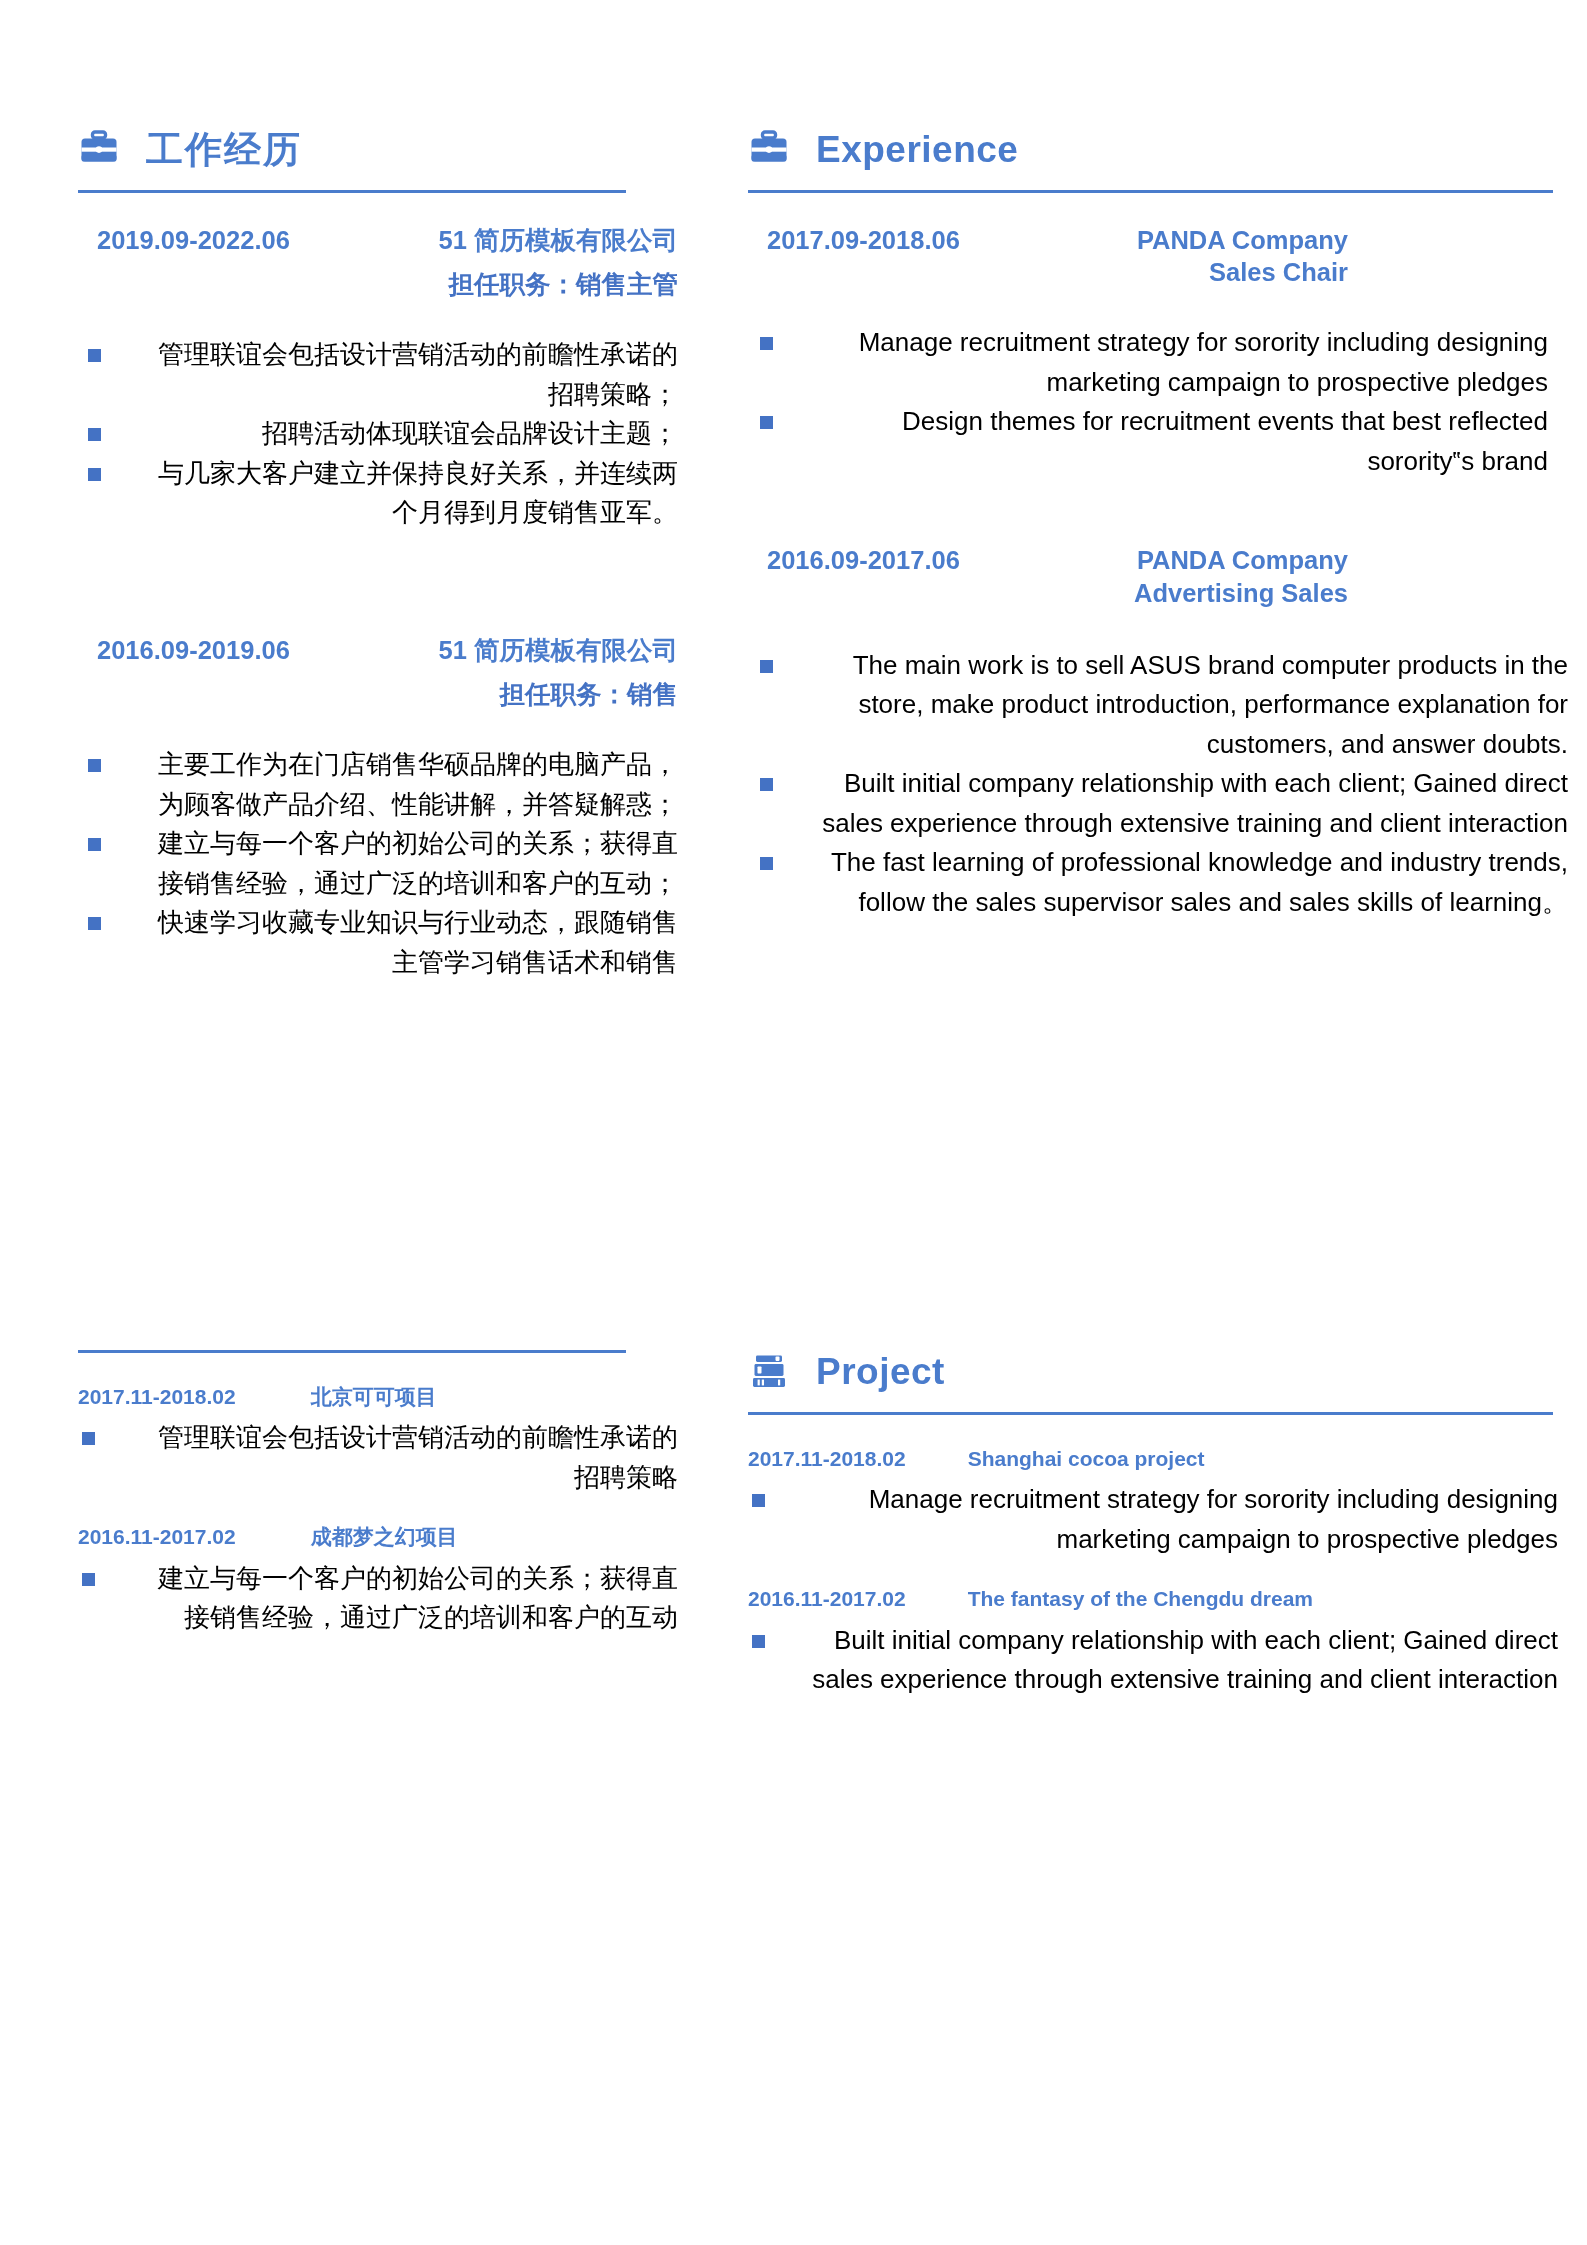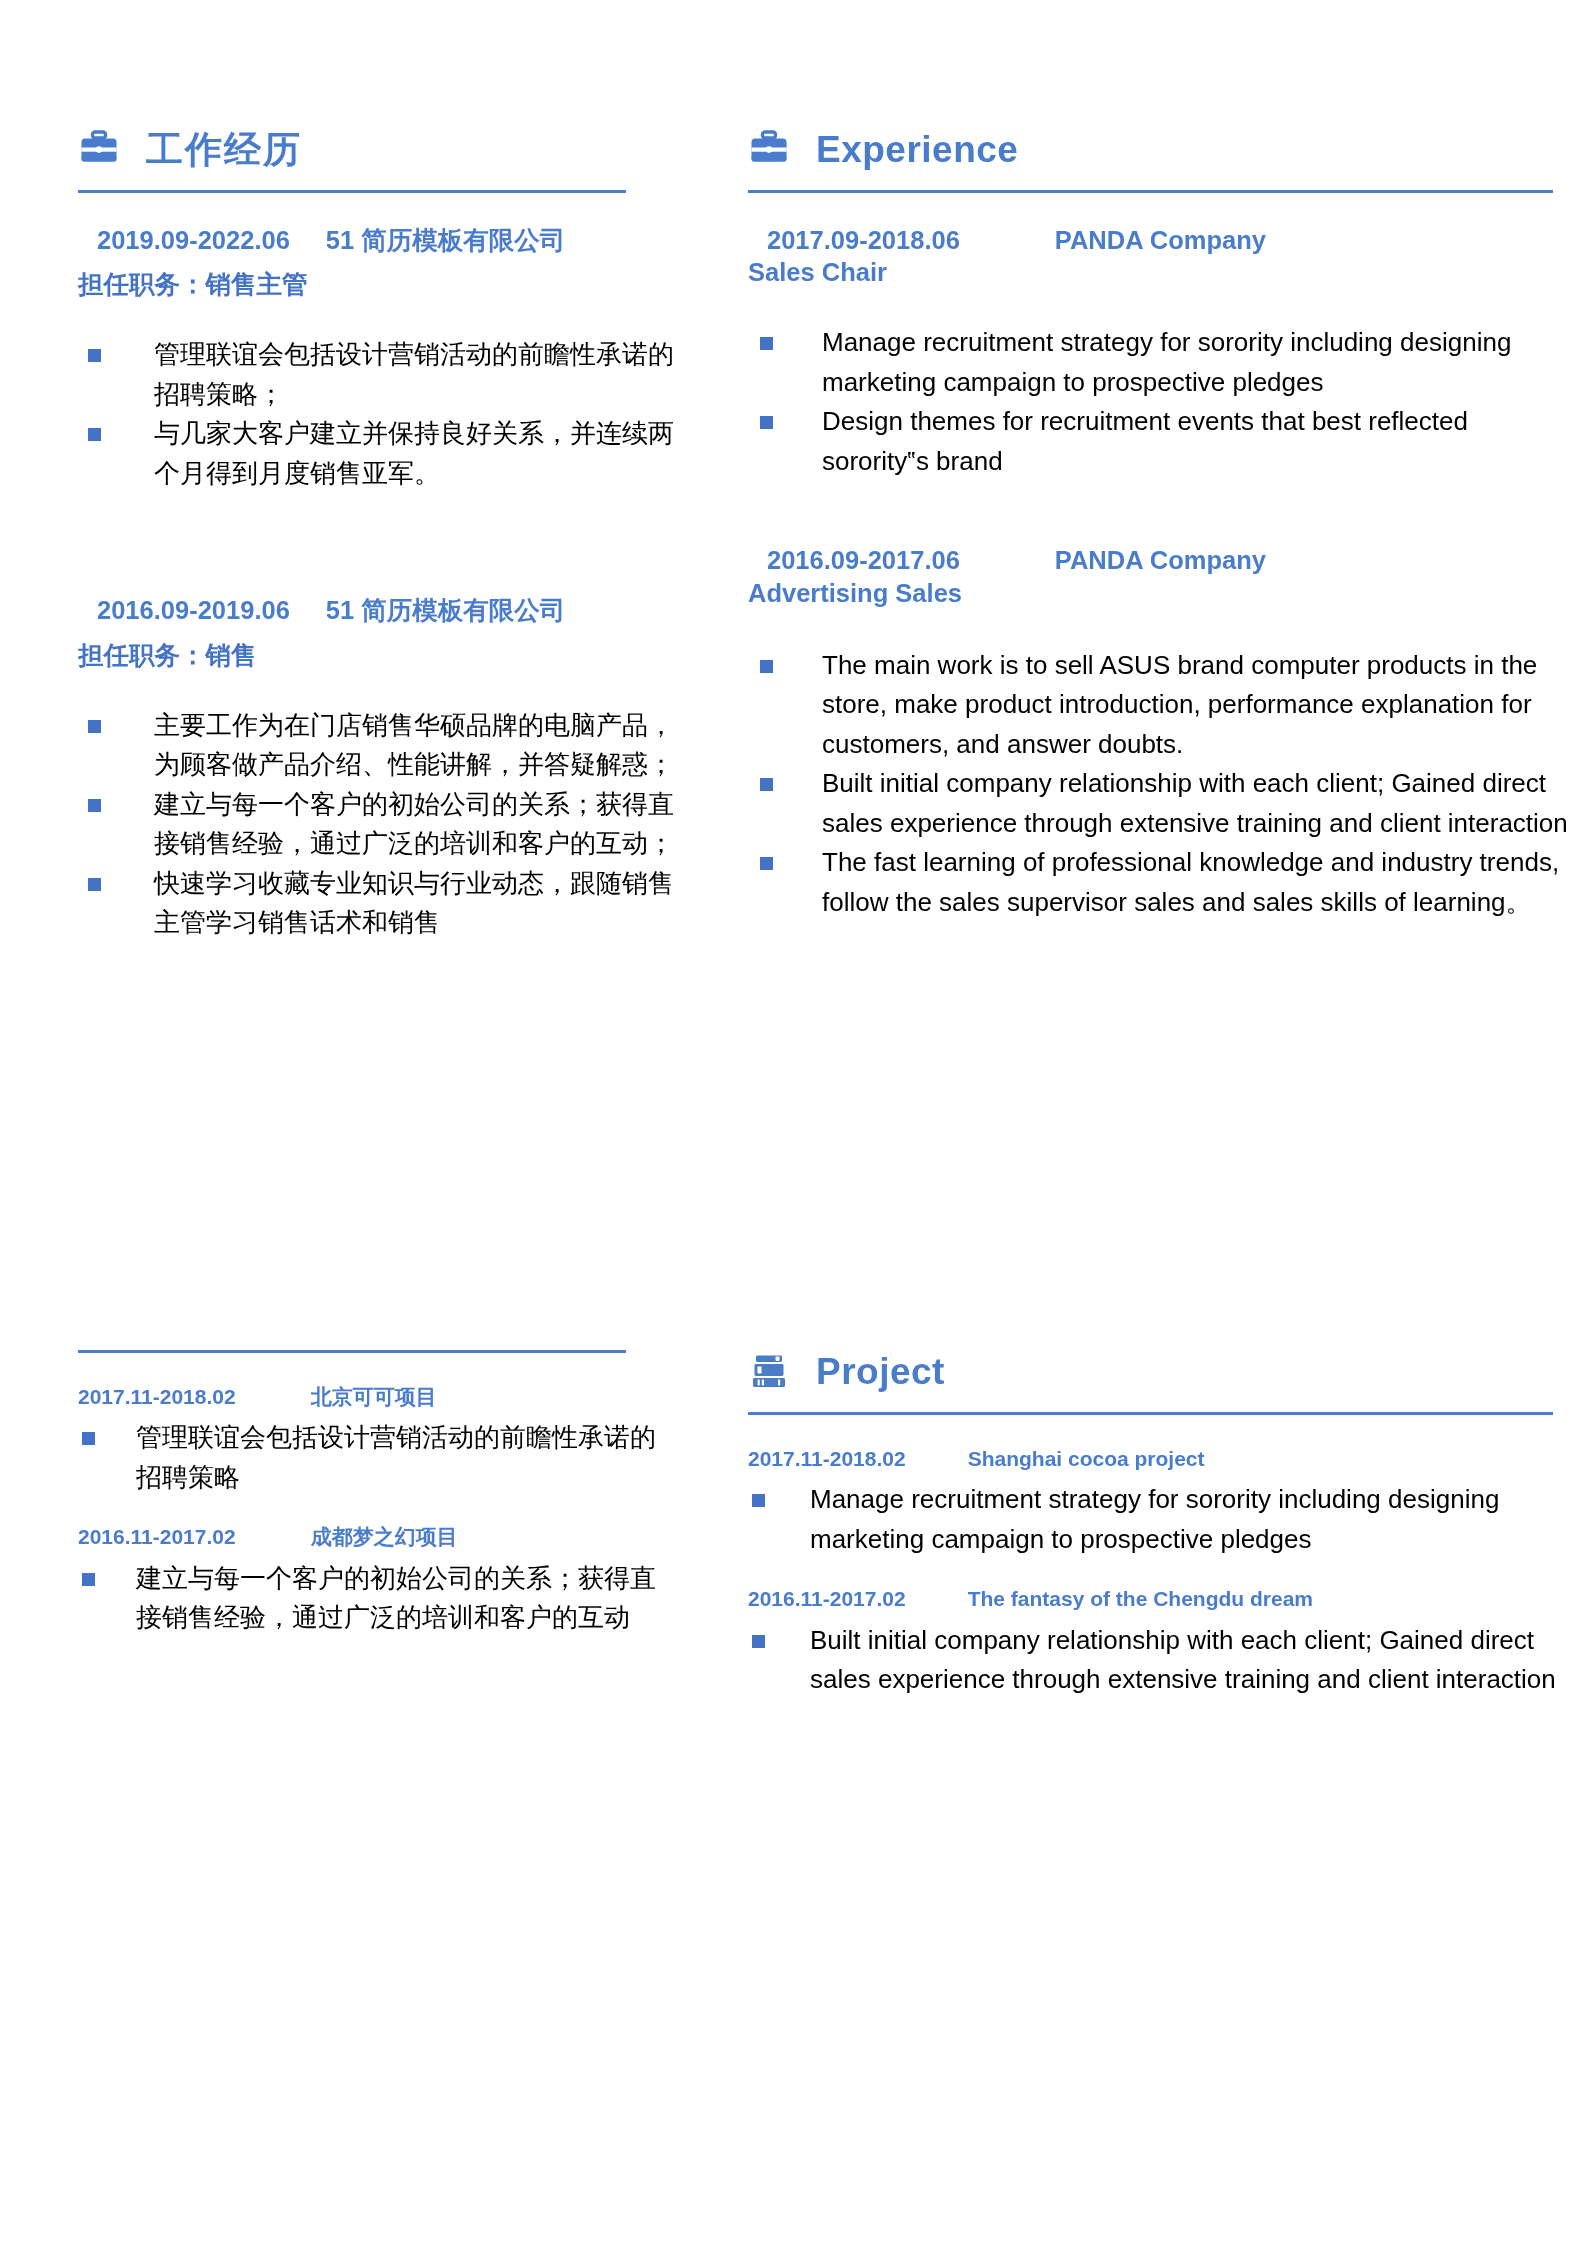--- a/index.html
+++ b/index.html
@@ -24,20 +24,21 @@
   }
 
   
   .columns {
     position: absolute;
     top: 0;
     left: 0;
     width: 1587px;
     display: flex;
     flex-direction: row;
+    text-align: right;
   }
   .col {
     width: 600px;
   }
   .col-left  { margin-left: 78px; }
   .col-right { margin-left: 70px; }
 
   
   .section-head {
     display: flex;
@@ -202,20 +203,21 @@
 
       <div class="entry">
         <div class="entry-row">
           <span class="entry-date">2019.09-2022.06</span>
           <span class="entry-org entry-org-left">51 简历模板有限公司</span>
         </div>
         <div class="entry-role dark">担任职务：销售主管</div>
 
         <ul class="bullets spaced cjk-body">
           <li>管理联谊会包括设计营销活动的前瞻性承诺的招聘策略；</li>
+          <li>招聘活动体现联谊会品牌设计主题；</li>
           <li>与几家大客户建立并保持良好关系，并连续两个月得到月度销售亚军。</li>
         </ul>
       </div>
 
       <div class="spacer-lg"></div>
 
       <div class="entry clip-box" style="height:481px;">
         <div class="entry-row">
           <span class="entry-date">2016.09-2019.06</span>
           <span class="entry-org entry-org-left">51 简历模板有限公司</span>

